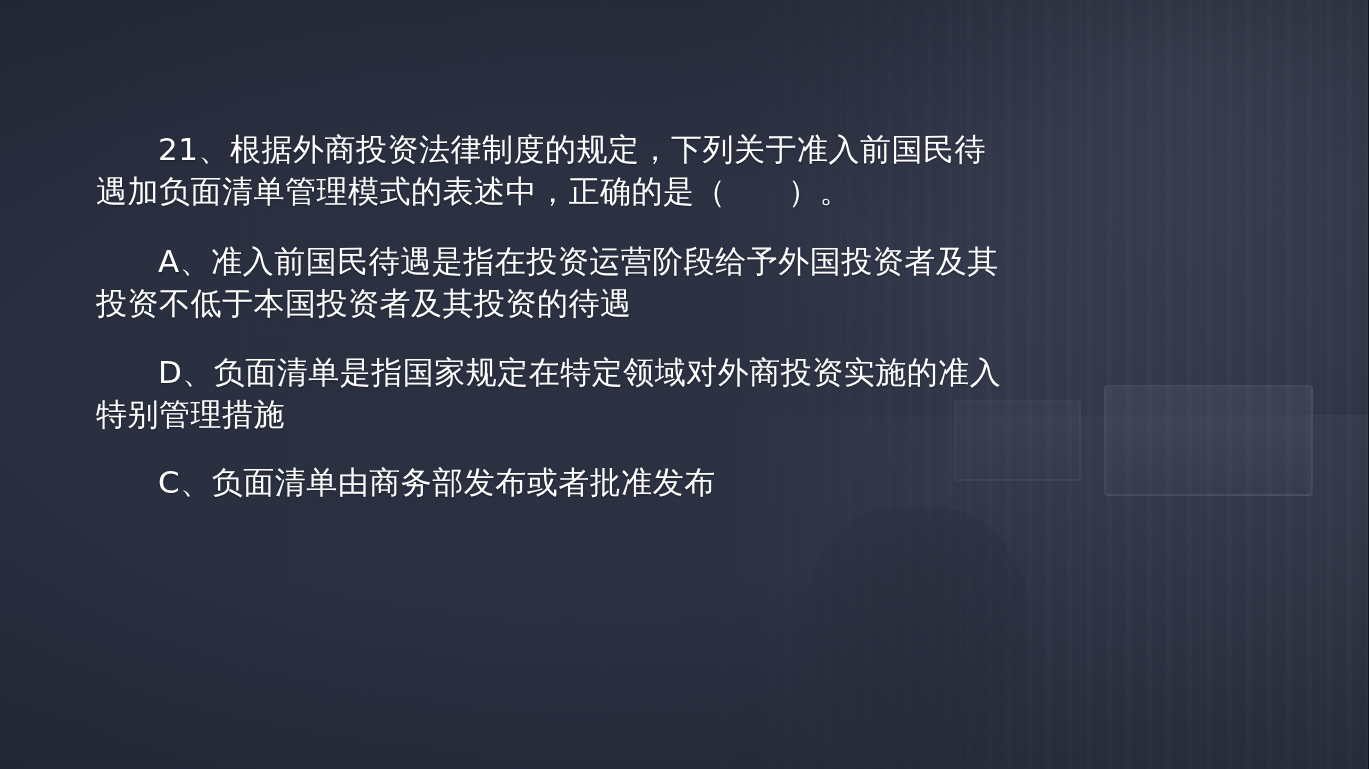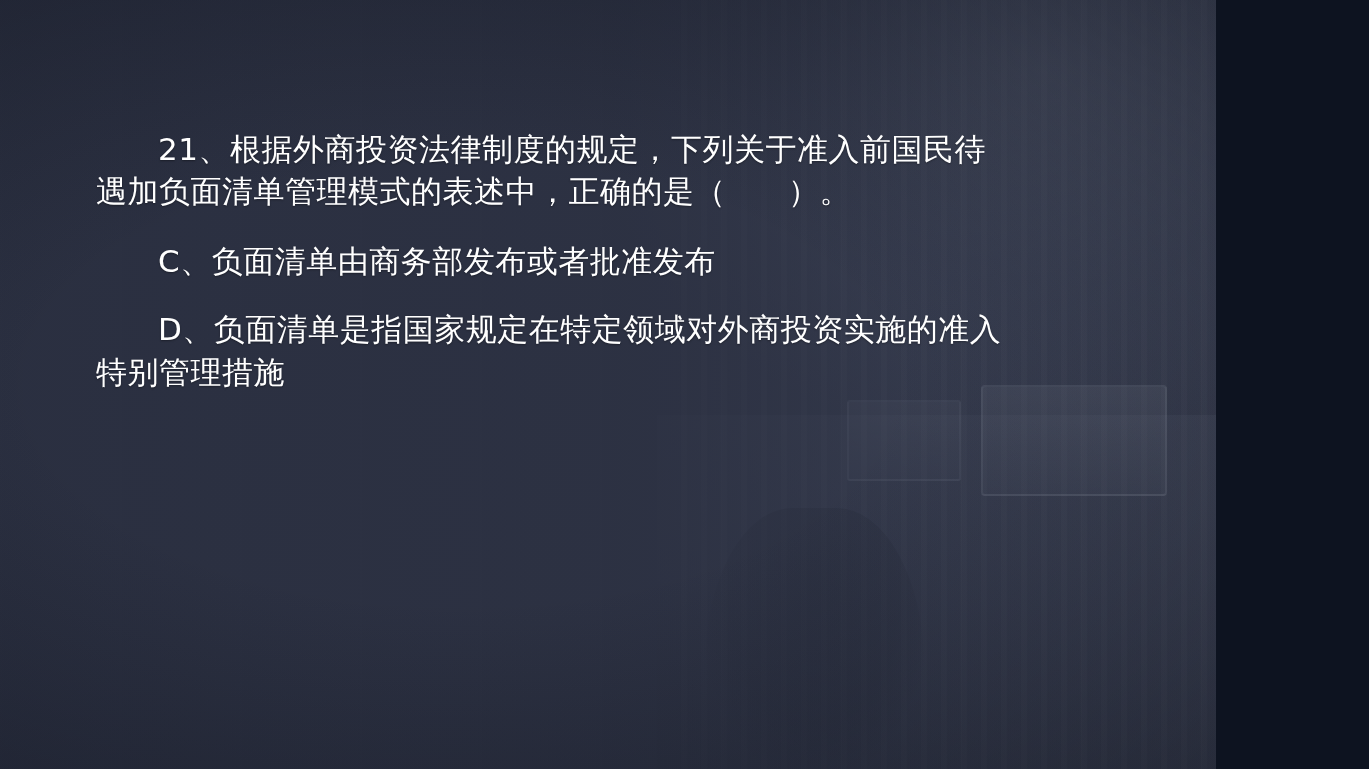--- a/index.html
+++ b/index.html
@@ -9,21 +9,21 @@
   }
   body {
     width: 1369px;
     height: 769px;
     overflow: hidden;
     font-family: "Liberation Sans", "DejaVu Sans", sans-serif;
   }
 
   .slide {
     position: relative;
-    width: 1216px;
+    width: 1368px;
     height: 769px;
     background: #2e3345;
     overflow: hidden;
   }
 
   
   .bg {
     position: absolute;
     inset: 0;
     background:
@@ -159,21 +159,22 @@
     <div class="bg-monitor2"></div>
     <div class="bg-chair"></div>
     <div class="bg-scrim"></div>
     <div class="bg-vignette"></div>
   </div>
 
   <div class="content">
 
     <p class="para q">21、根据外商投资法律制度的规定，下列关于准入前国民待遇加负面清单管理模式的表述中，正确的是（      ）。</p>
 
+    <p class="para opt">A、准入前国民待遇是指在投资运营阶段给予外国投资者及其投资不低于本国投资者及其投资的待遇</p>
 
 
+    <p class="para opt">D、负面清单是指国家规定在特定领域对外商投资实施的准入特别管理措施</p>
+
     <p class="para opt">C、负面清单由商务部发布或者批准发布</p>
-
-    <p class="para opt">D、负面清单是指国家规定在特定领域对外商投资实施的准入特别管理措施</p>
 
   </div>
 
 </div>
 
 </body></html>

